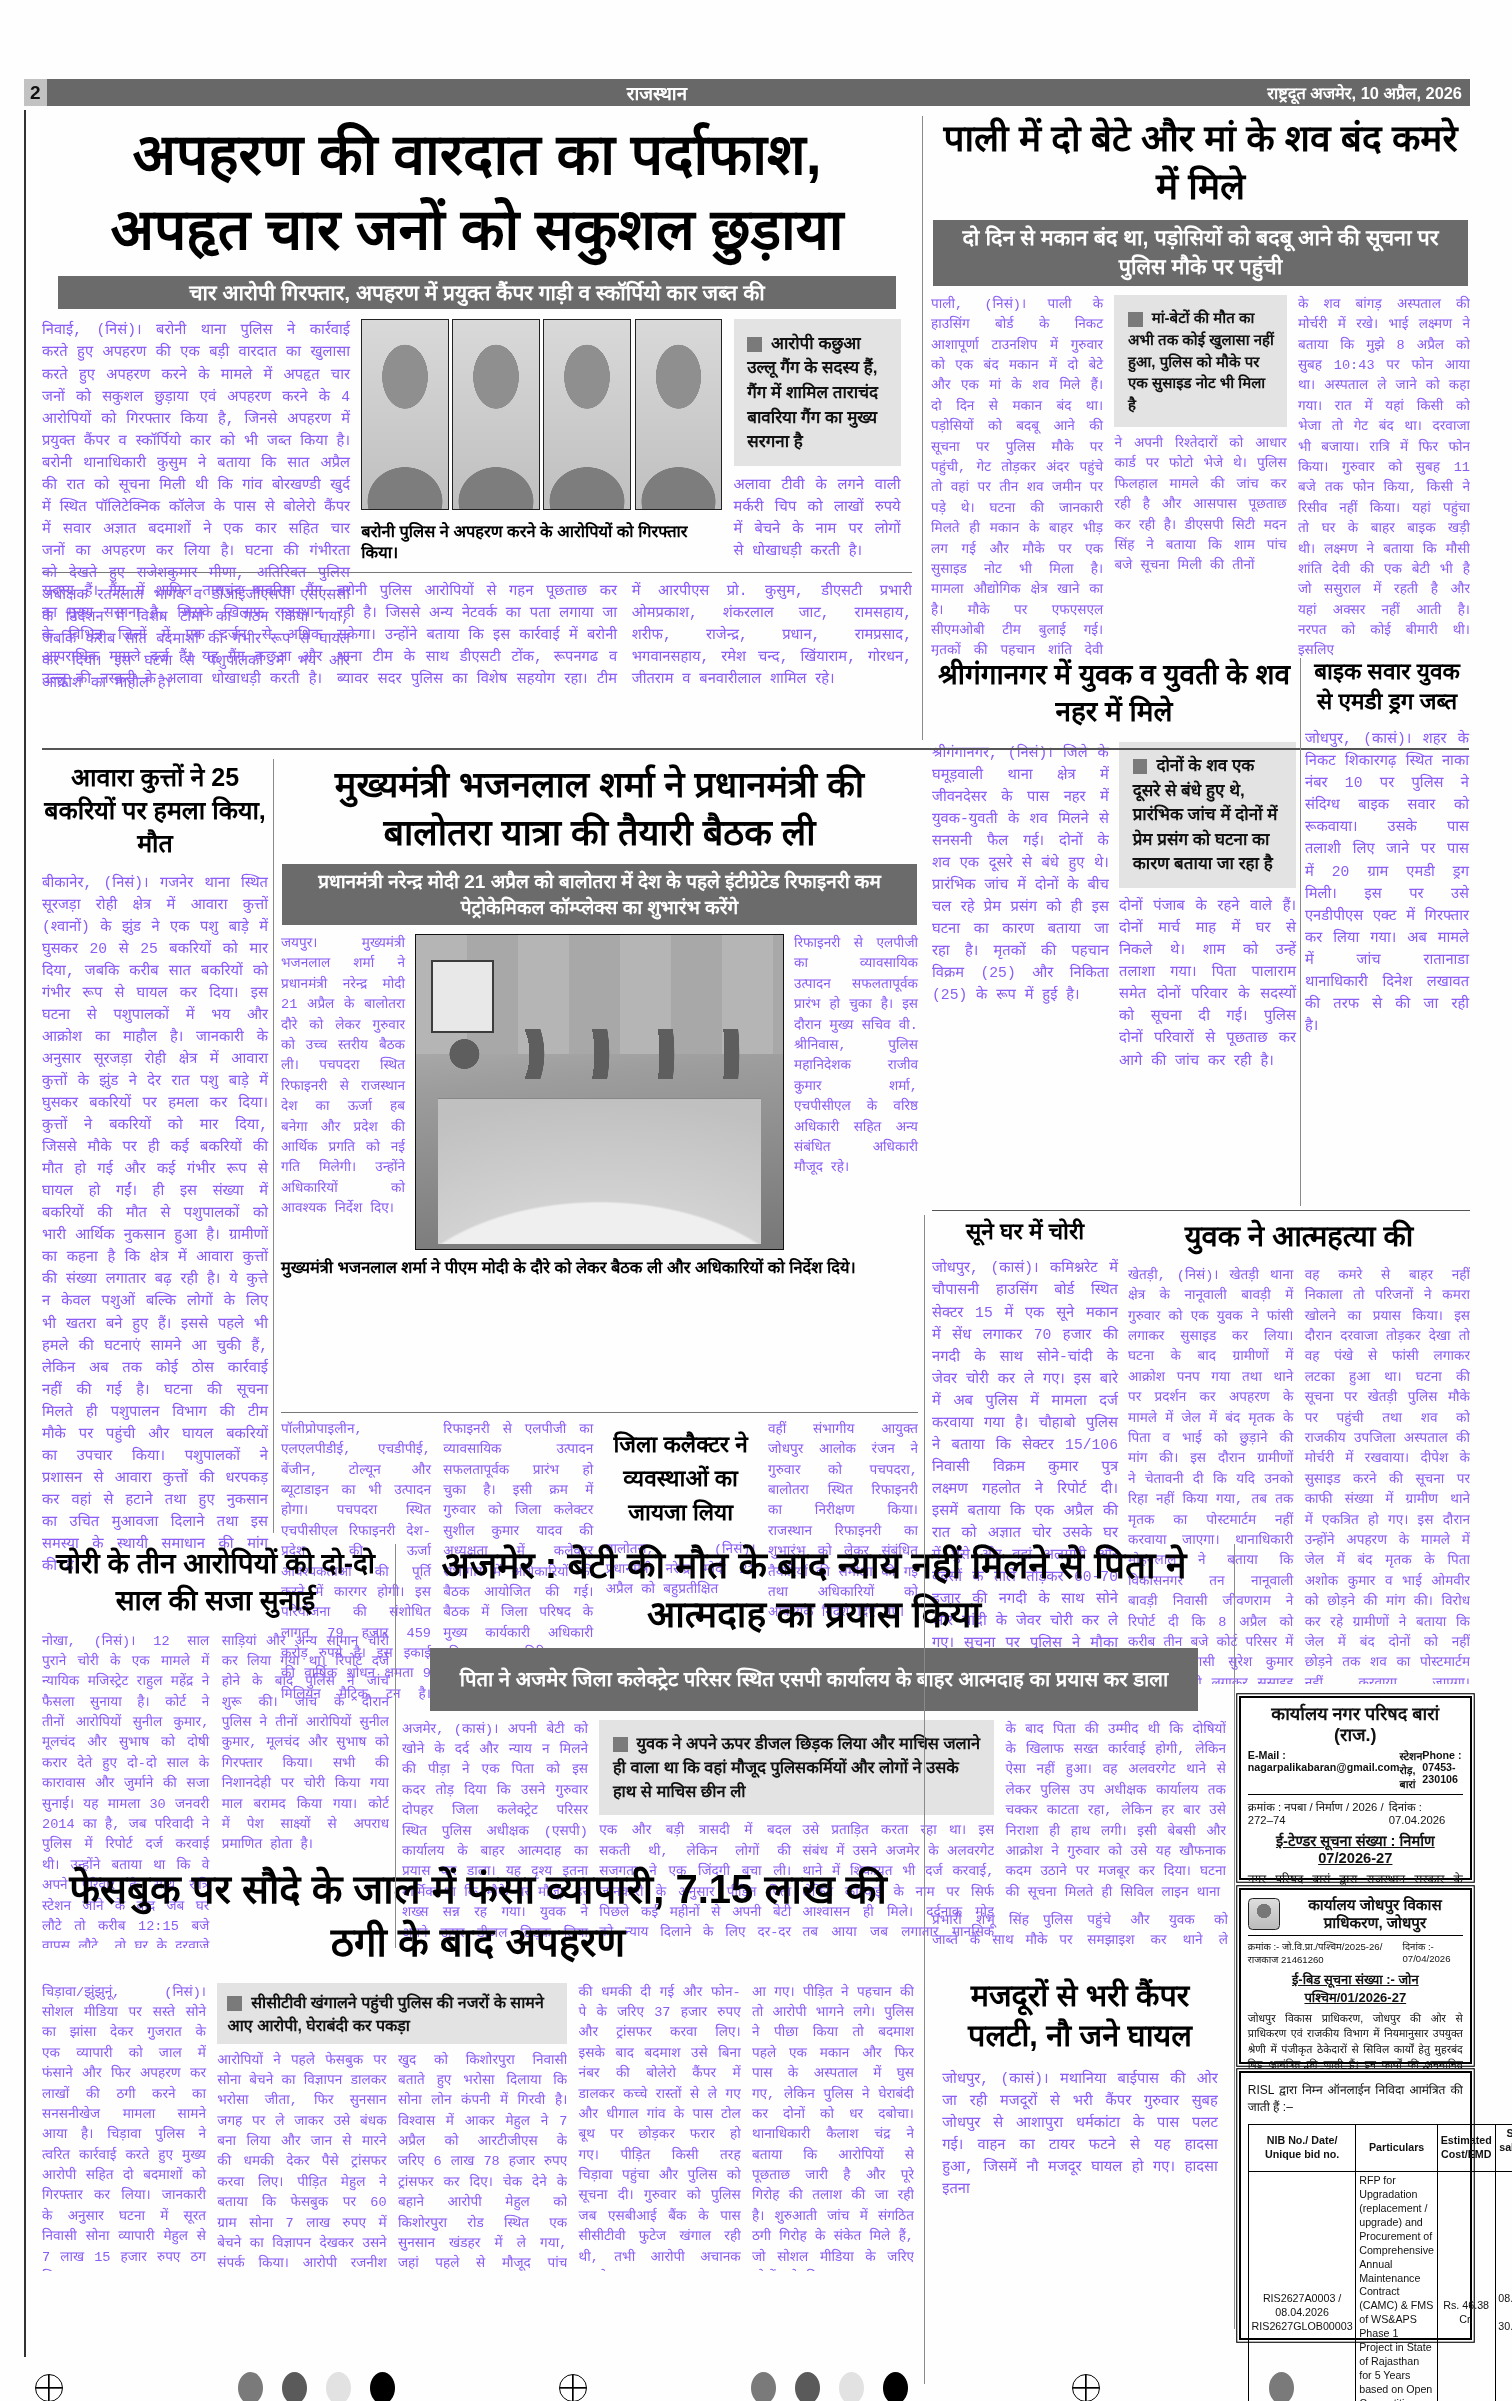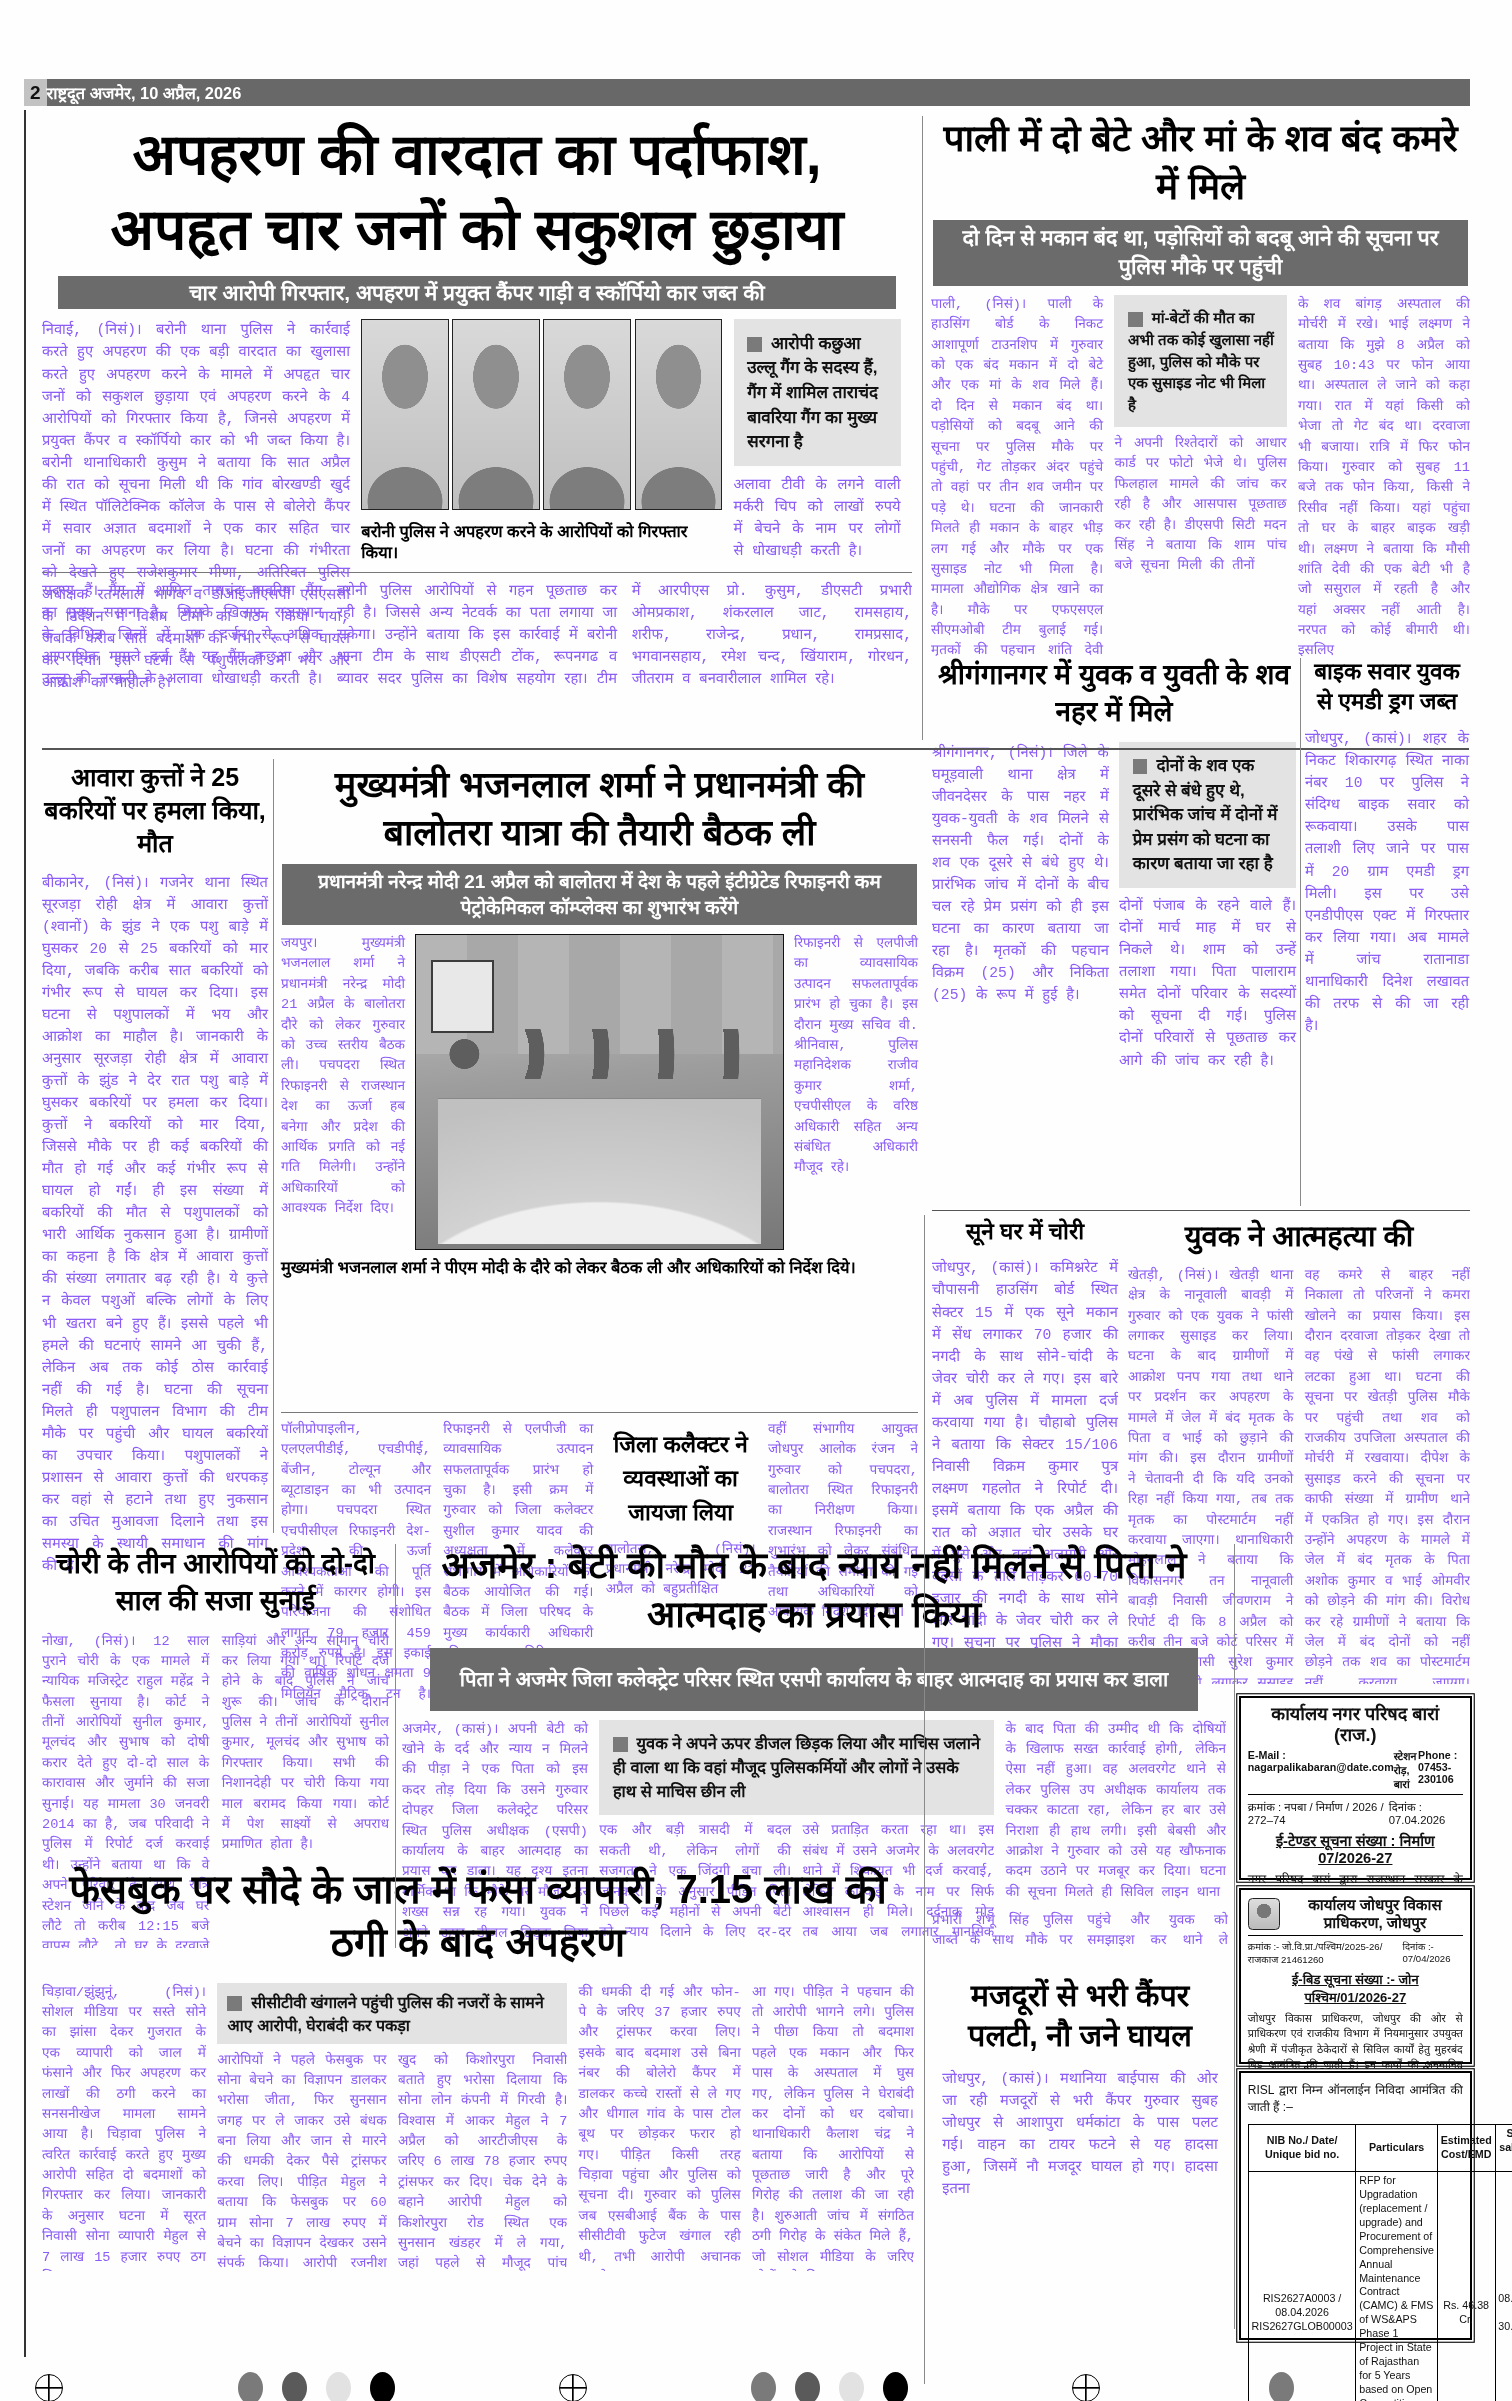--- a/index.html
+++ b/index.html
@@ -63,20 +63,21 @@
      background:linear-gradient(#000,#000) center/100% 1.7px no-repeat,
                 linear-gradient(#000,#000) center/1.7px 100% no-repeat;}
 </style>
 </head>
 <body>
 
 <div class="page">
 
   <div class="abs masthead">
     <div class="pagenum">2</div>
+    <div class="mast-title">राजस्थान</div>
     <div class="mast-right">राष्ट्रदूत अजमेर, 10 अप्रैल, 2026</div>
   </div>
   <div class="abs page-edge"></div>
 
   <div class="abs" style="left:42px;top:110px;width:870px;height:632px;">
     <div class="hl" style="font-size:57px;padding:6.8px 17px 3.4px;">अपहरण की वारदात का पर्दाफाश, अपहृत चार जनों को सकुशल छुड़ाया</div>
     <div class="subbar" style="height:33px;margin:5.6px 16px 0;font-size:21px;">चार आरोपी गिरफ्तार, अपहरण में प्रयुक्त कैंपर गाड़ी व स्कॉर्पियो कार जब्त की</div>
     <div style="display:flex;gap:11.3px;margin-top:10.2px;height:244px;">
       <div class="body-txt" style="width:308px;">निवाई, (निसं)। बरोनी थाना पुलिस ने कार्रवाई करते हुए अपहरण की एक बड़ी वारदात का खुलासा करते हुए अपहरण करने के मामले में अपहृत चार जनों को सकुशल छुड़ाया एवं अपहरण करने के 4 आरोपियों को गिरफ्तार किया है, जिनसे अपहरण में प्रयुक्त कैंपर व स्कॉर्पियो कार को भी जब्त किया है। बरोनी थानाधिकारी कुसुम ने बताया कि सात अप्रैल की रात को सूचना मिली थी कि गांव बोरखण्डी खुर्द में स्थित पॉलिटेक्निक कॉलेज के पास से बोलेरो कैंपर में सवार अज्ञात बदमाशों ने एक कार सहित चार जनों का अपहरण कर लिया है। घटना की गंभीरता को देखते हुए राजेशकुमार मीणा, अतिरिक्त पुलिस अधीक्षक रतनलाल भार्गव व डीआईजीएसपी एसएससी के निर्देशन में विशेष टीमों का गठन किया गया, जबकि करीब सात बदमाशों की गंभीर रूप से घायल कर दिया। इस घटना से पशुपालकों में भय और आक्रोश का माहौल है।</div>
       <div style="width:361px;display:flex;flex-direction:column;">
@@ -221,21 +222,21 @@
 
   <div class="abs" style="left:932px;top:1911px;width:296px;height:474px;">
     <div class="body-txt small cols2" style="height:54px;overflow:hidden;">प्रभारी शंभू सिंह पुलिस जाब्ते के साथ मौके पर पहुंचे और युवक को समझाइश कर थाने ले जाया गया। अधिकारियों ने कार्रवाई का आश्वासन दिया है।</div>
     <div class="hl" style="font-size:30.5px;padding:10.2px 17px 4.5px;">मजदूरों से भरी कैंपर पलटी, नौ जने घायल</div>
     <div class="body-txt" style="margin-top:8px;padding:0 10.2px;">जोधपुर, (कासं)। मथानिया बाईपास की ओर जा रही मजदूरों से भरी कैंपर गुरुवार सुबह जोधपुर से आशापुरा धर्मकांटा के पास पलट गई। वाहन का टायर फटने से यह हादसा हुआ, जिसमें नौ मजदूर घायल हो गए। हादसा इतना</div>
   </div>
 
   <div class="abs ad" style="left:1239px;top:1696px;width:215px;height:169px;">
     <div class="ad-title" style="font-size:18px;">कार्यालय नगर परिषद बारां (राज.)</div>
     <div class="ad-line">
-      <span>E-Mail : nagarpalikabaran@date.com</span>
+      <span>E-Mail : nagarpalikabaran@gmail.com</span>
       <span>स्टेशन रोड़, बारां</span>
       <span>Phone : 07453-230106</span>
     </div>
     <div class="ad-meta">
       <span>क्रमांक : नपबा / निर्माण / 2026 / 272–74</span>
       <span>दिनांक : 07.04.2026</span>
     </div>
     <div class="ad-notice">ई-टेण्डर सूचना संख्या : निर्माण 07/2026-27</div>
     <div class="ad-body">नगर परिषद बारां द्वारा राजस्थान सरकार के अभियांत्रिकी विभागो में सक्षम श्रेणी में पंजीकृत संवेदको अथवा पीडब्ल्यूएफएआर रूल्स के अन्तर्गत पात्र संवेदको से संचालन, रखरखाव कार्य के लिये निर्धारित प्रपत्र में ऑनलाईन निविदा आमन्त्रित की जाती है। संवेदक निविदा प्रपत्र व विवरण पोर्टल www.sppp.rajasthan.gov.in व http://eproc.rajasthan.gov.in, पर देखें। कार्य की लागत 40.00 लाख रूपये है तथा UBN No. DLB2627SLOB00717 है।</div>
     <div class="ad-foot">

